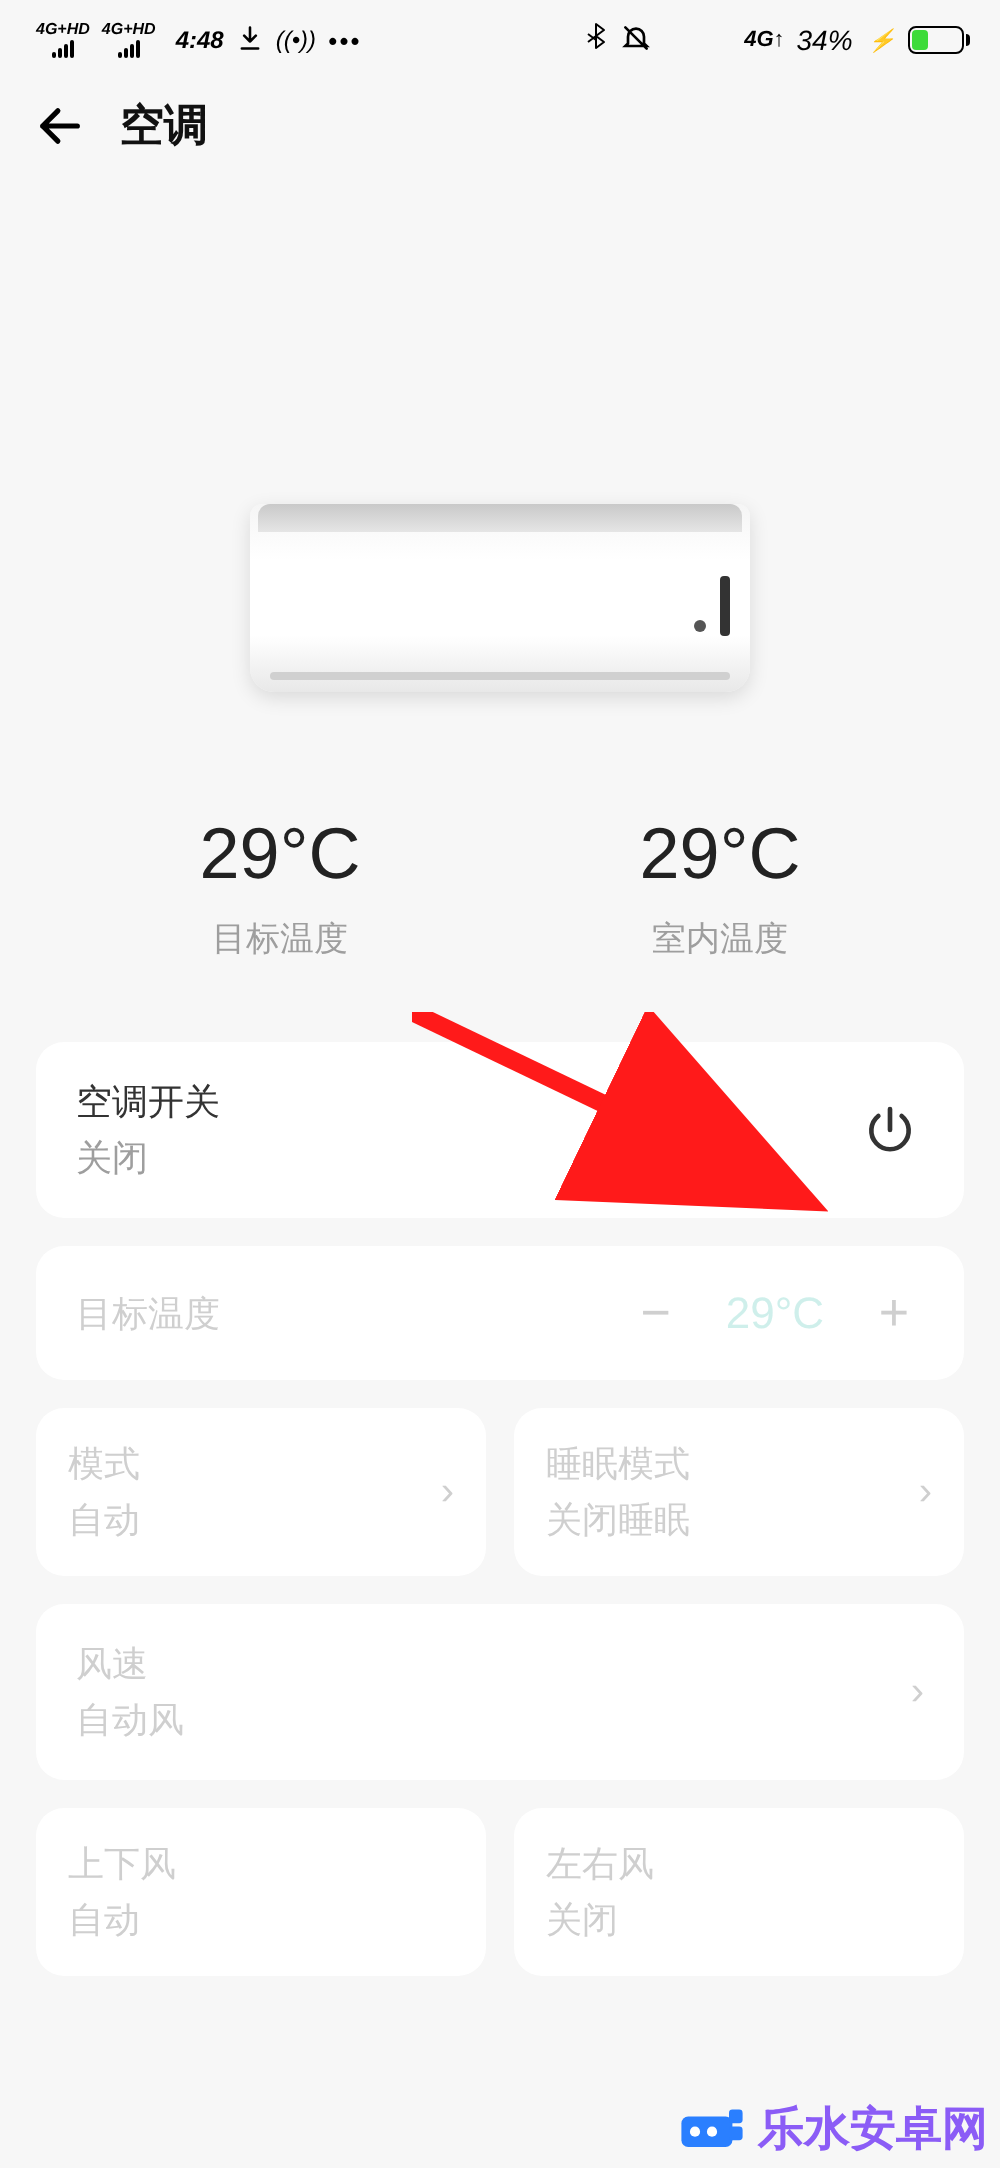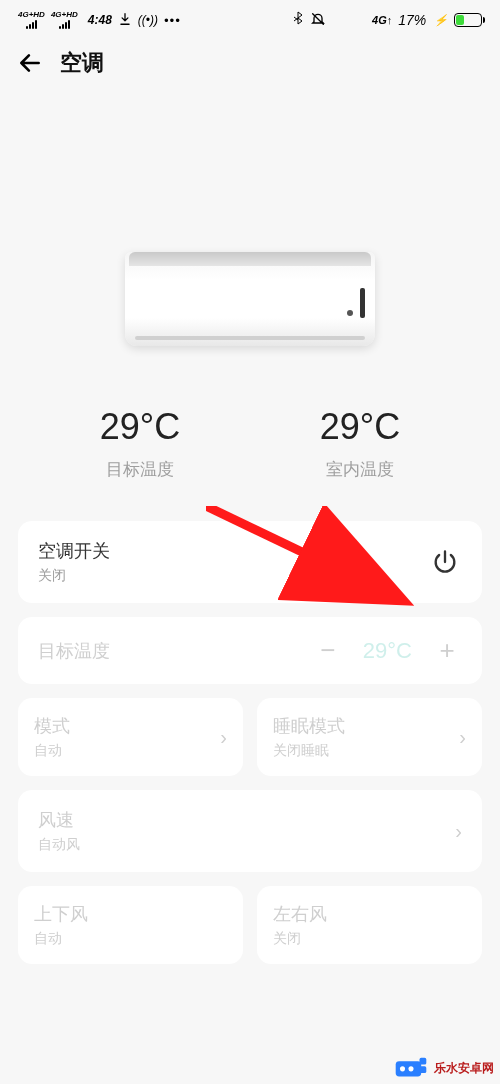--- a/index.html
+++ b/index.html
@@ -40,37 +40,37 @@
     .temp-block { text-align:center; }
     .temp-val { font-size: 36px; font-weight: 400; color:#222; }
     .temp-label { font-size: 17px; color:#9e9e9e; margin-top:10px; }
 
     
     .cards { padding: 0 18px; display:flex; flex-direction:column; gap:14px; }
     .card { background:#fff; border-radius:14px; padding:18px 20px; display:flex; align-items:center; justify-content:space-between; }
     .card.disabled .label, .card.disabled .sub, .card.disabled .temp-set, .card.disabled .chev, .card.disabled .pm-btn { color:#cfcfcf; }
     .card-text { display:flex; flex-direction:column; gap:4px; }
     .label { font-size: 18px; color:#333; }
-    .sub { font-size: 14px; color:#9e9e9e; }
+    .sub { font-size: 18px; color:#9e9e9e; }
     .power-btn { width:34px; height:34px; display:flex; align-items:center; justify-content:center; }
 
     .temp-controls { display:flex; align-items:center; gap:20px; }
     .pm-btn { font-size: 26px; font-weight:300; width:30px; text-align:center; user-select:none; }
     .temp-set { font-size: 22px; font-weight:400; color:#98dcd4; }
     .card.disabled .temp-set { color:#bce9e3; opacity:.7; }
 
     .row { display:flex; gap:14px; }
     .row .card { flex:1; padding:16px 16px;gap:32px; }
     .card .chev { font-size:20px; color:#d0d0d0; }
 
     
     .arrow { position:absolute; top:506px; left:206px; width:220px; height:120px; pointer-events:none; z-index:50; }
 
     
-    .wm { position:absolute; bottom:4px; right:6px; display:flex; align-items:center; gap:6px; font-size:12px; font-weight:700; color:#b91c1c; z-index:60; }
+    .wm { position:absolute; bottom:4px; right:6px; display:flex; align-items:center; gap:6px; font-size:23px; font-weight:700; color:#8b5cf6; z-index:60; }
     .wm-logo { width:34px; height:24px; }
   </style>
 </head>
 <body>
 
 <div class="status-bar">
   <div class="status-left">
     <div class="sig-group">
       <span class="sig-label">4G+HD</span>
       <div class="sig-bars">
@@ -103,21 +103,21 @@
       <svg width="12" height="16" viewBox="0 0 24 24">
           <path d="M12 2v20l8-6-8-6 8-6-8-6zM4 8l8 6M4 16l8-6" stroke="#000" stroke-width="2" fill="none" stroke-linejoin="round"></path>
         </svg>
     </span>
     <span>
       <svg width="16" height="16" viewBox="0 0 24 24">
           <path d="M18 16v-5a6 6 0 10-12 0v5l-2 2h16l-2-2zM4 4l16 16" stroke="#000" stroke-width="2" fill="none" stroke-linecap="round"></path>
         </svg>
     </span>
     <span style="font-size:11px; font-weight:700;margin-left:40px;">4G↑</span>
-    <span style="font-size:14px;">17%</span>
+    <span style="font-size:14px;">34%</span>
     <span class="bolt">⚡</span>
     <span class="battery">
       <span class="battery-shell">
           <span class="battery-fill"></span>
         </span>
     </span>
   </div>
 </div>
 
 <div class="header">

